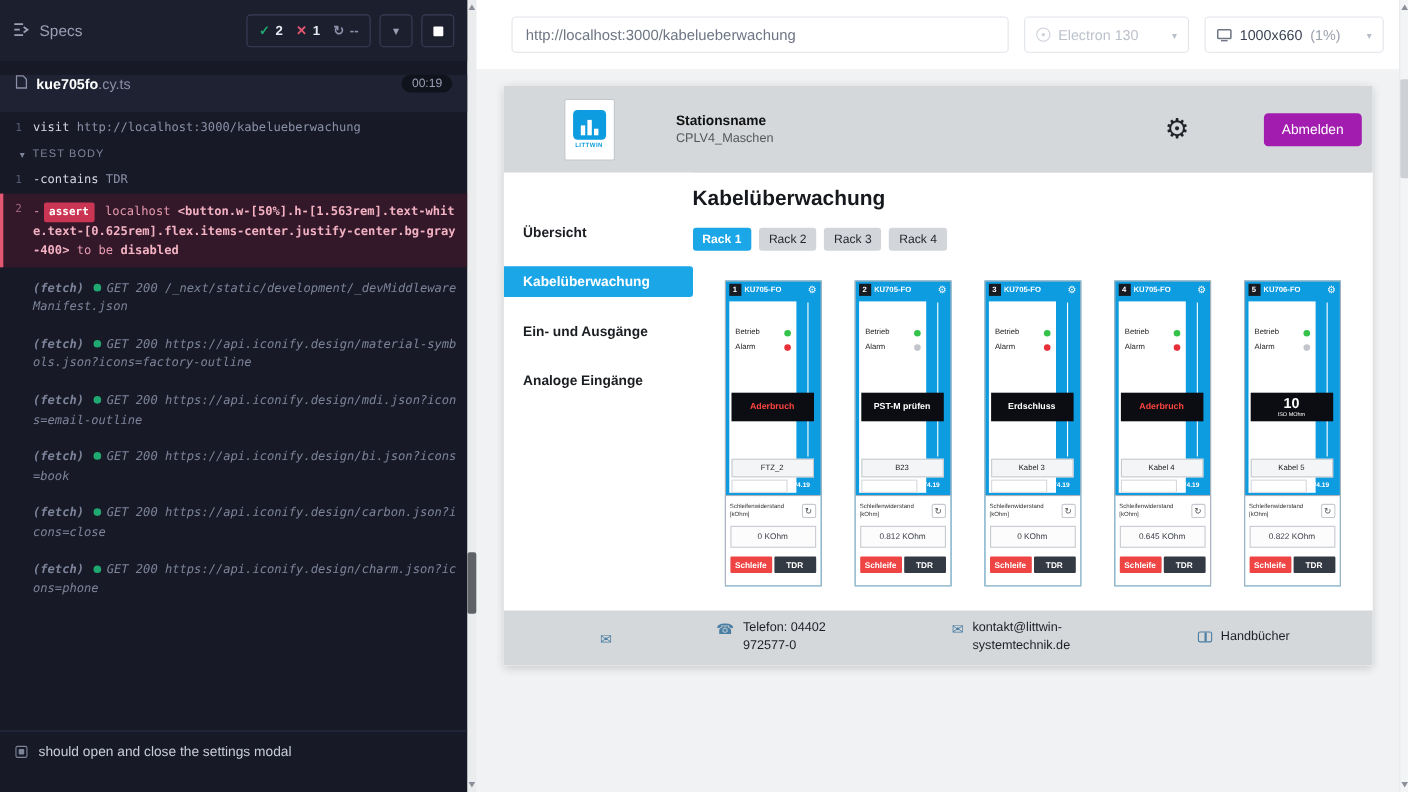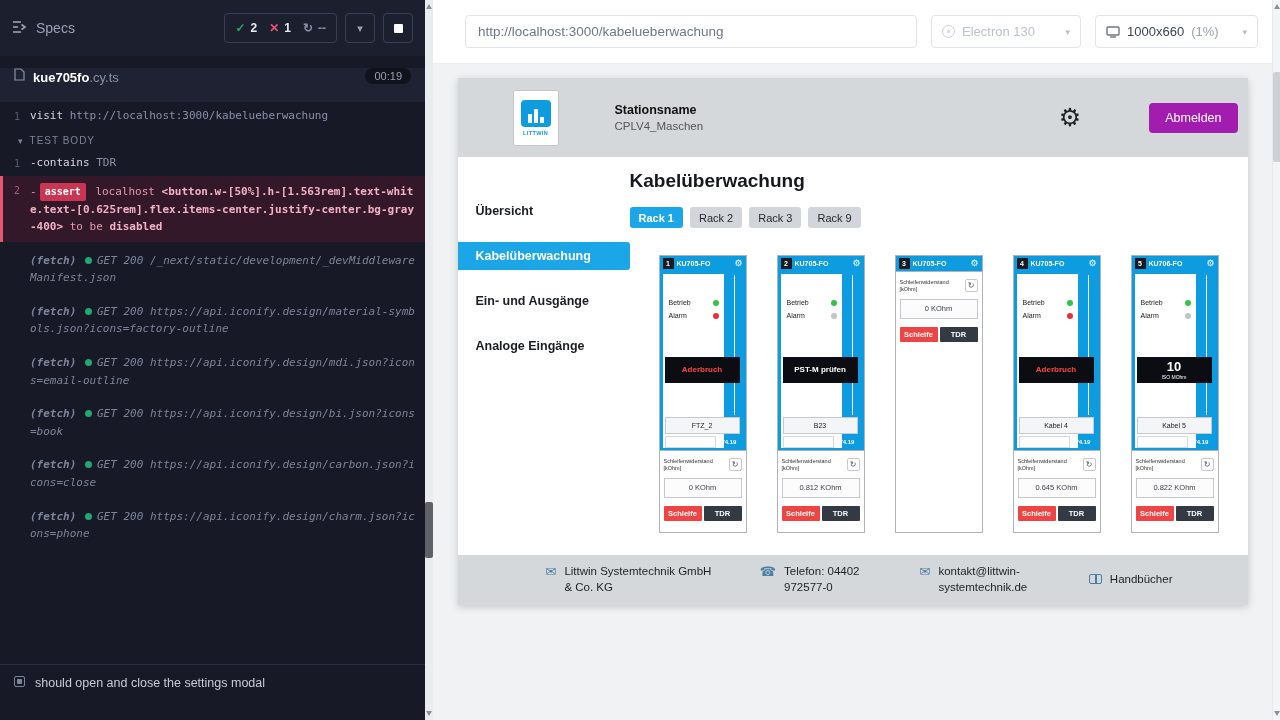--- a/index.html
+++ b/index.html
@@ -31,21 +31,21 @@
   .chev{font-size:9px;color:#7d8499}
   .assert-row{background:#33182a;border-left:3px solid #e45770;padding:7px 10px 7px 0;margin:4px 0}
   .assert-row .gutter{width:27px;color:#a06277}
   .assert-body{color:#e89aae;line-height:1.55;word-break:break-all;flex:1}
   .assert-badge{background:#c93553;color:#fff;border-radius:2px;padding:1px 5px;font-size:10px;font-weight:bold;margin:0 3px;display:inline-block}
   .assert-strong{font-weight:bold;color:#f3b2c2}
   .fetch-row{padding:6px 10px 6px 0;margin-bottom:4px}
   .fetch-body{color:#7d8499;font-style:italic;line-height:1.6;word-break:break-all;flex:1}
   .fetch-label{font-weight:bold}
   .status-dot{display:inline-block;width:7px;height:7px;border-radius:50%;background:#1fa971;margin:0 5px 0 2px}
-  .runner-bottom{border-top:1px solid #2a2f45;padding:11px 14px 30px;display:flex;gap:10px;font-size:12.5px;color:#c8ccd8;font-family:"Liberation Sans",sans-serif;flex-shrink:0}
+  .runner-bottom{border-top:1px solid #2a2f45;padding:11px 14px 30px;display:flex;gap:10px;align-items:center;font-size:12.5px;color:#c8ccd8;font-family:"Liberation Sans",sans-serif;flex-shrink:0}
   .test-icon{width:11px;height:11px;border:1.5px solid #7d8499;border-radius:2px;position:relative;flex-shrink:0}
   .test-icon::after{content:"";position:absolute;inset:2px;background:#7d8499;border-radius:1px}
 
   
   .vscroll{width:8px;position:relative;flex-shrink:0}
   .vscroll.left-sb{background:#ebecee}
   .vscroll.right-sb{background:#f3f4f5;border-left:1px solid #e7e9ec}
   .sb-arrow{position:absolute;left:1px;width:0;height:0;border-left:3px solid transparent;border-right:3px solid transparent}
   .sb-up{top:4px;border-bottom:5px solid #8a8f99}
   .sb-down{bottom:4px;border-top:5px solid #8a8f99}
@@ -300,21 +300,21 @@
             <div class="nav-item active">Kabelüberwachung</div>
             <div class="nav-item">Ein- und Ausgänge</div>
             <div class="nav-item">Analoge Eingänge</div>
           </div>
         <div class="app-main">
           <div class="page-title">Kabelüberwachung</div>
           <div class="tabs">
               <div class="tab active">Rack 1</div>
               <div class="tab">Rack 2</div>
               <div class="tab">Rack 3</div>
-              <div class="tab">Rack 9</div>
+              <div class="tab">Rack 4</div>
             </div>
           <div class="cards">
               <div class="card">
                 <div class="card-head">
                   <span class="card-num">1</span>
                   <span class="card-model">KÜ705-FO</span>
                   <span class="card-gear">⚙</span>
                 </div>
                 <div class="card-blue">
                   <div class="white-panel">
@@ -387,20 +387,41 @@
                     <button class="card-btn btn-tdr">TDR</button>
                   </div>
                 </div>
               </div>
               <div class="card">
                 <div class="card-head">
                   <span class="card-num">3</span>
                   <span class="card-model">KÜ705-FO</span>
                   <span class="card-gear">⚙</span>
                 </div>
+                <div class="card-blue">
+                  <div class="white-panel">
+                    <div class="sig-row">
+                      <span class="sig-label">Betrieb</span>
+                      <span class="dot green"></span>
+                    </div>
+                    <div class="sig-row">
+                      <span class="sig-label">Alarm</span>
+                      <span class="dot red"></span>
+                    </div>
+                  </div>
+                  <div class="vline"></div>
+                  <div class="status-box">
+                    <div class="status-text status-white">Erdschluss</div>
+                  </div>
+                  <div class="label-box">Kabel 3</div>
+                  <div class="ver-row">
+                    <div class="ver-blank"></div>
+                    <div class="ver-badge">V4.19</div>
+                  </div>
+                </div>
                 <div class="card-meas">
                   <div class="meas-row">
                     <div class="meas-label">Schleifenwiderstand [kOhm]</div>
                     <div class="meas-refresh">↻</div>
                   </div>
                   <div class="value-box">0 KOhm</div>
                   <div class="btn-row">
                     <button class="card-btn btn-loop">Schleife</button>
                     <button class="card-btn btn-tdr">TDR</button>
                   </div>
@@ -485,21 +506,20 @@
                   </div>
                 </div>
               </div>
             </div>
         </div>
       </div>
 
       <div class="app-footer">
           <div class="footer-item">
             <span class="f-icon">✉</span>
-            <span class="footer-text">Littwin Systemtechnik GmbH &amp; Co. KG</span>
           </div>
           <div class="footer-item">
             <span class="f-icon">☎</span>
             <span class="footer-text">Telefon: 04402 972577-0</span>
           </div>
           <div class="footer-item">
             <span class="f-icon">✉</span>
             <span class="footer-text">kontakt@littwin-systemtechnik.de</span>
           </div>
           <div class="footer-item">

